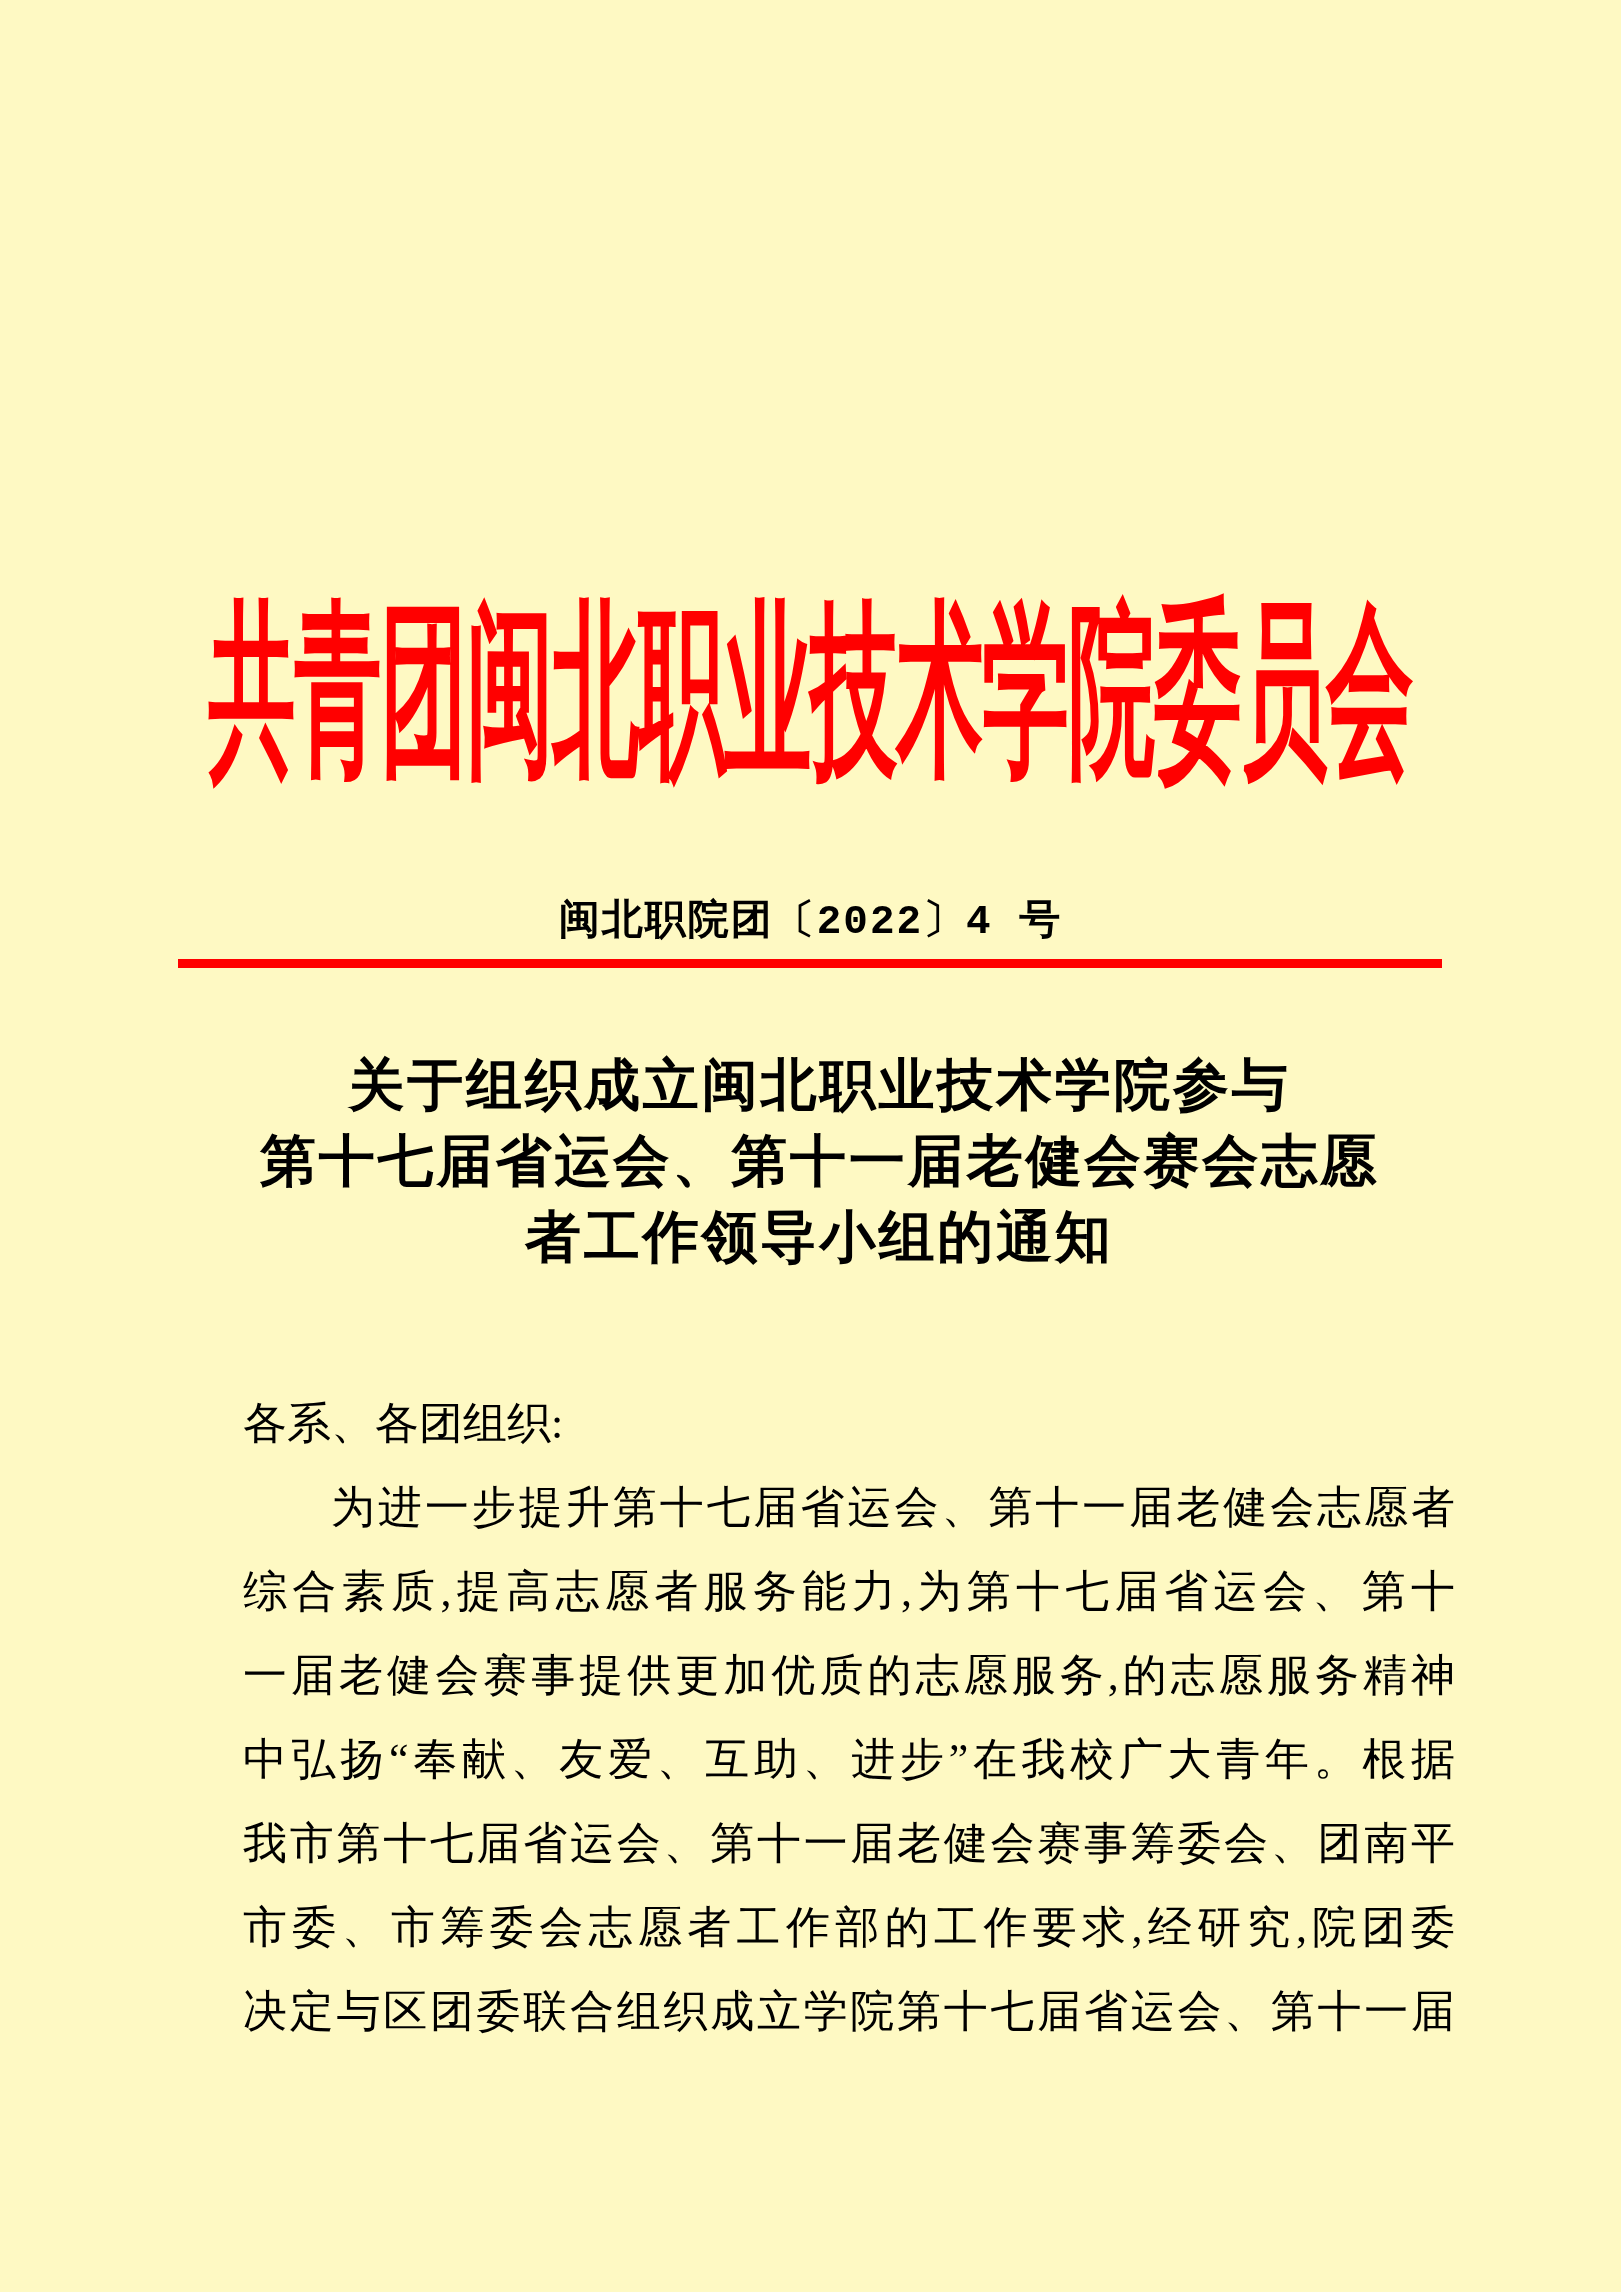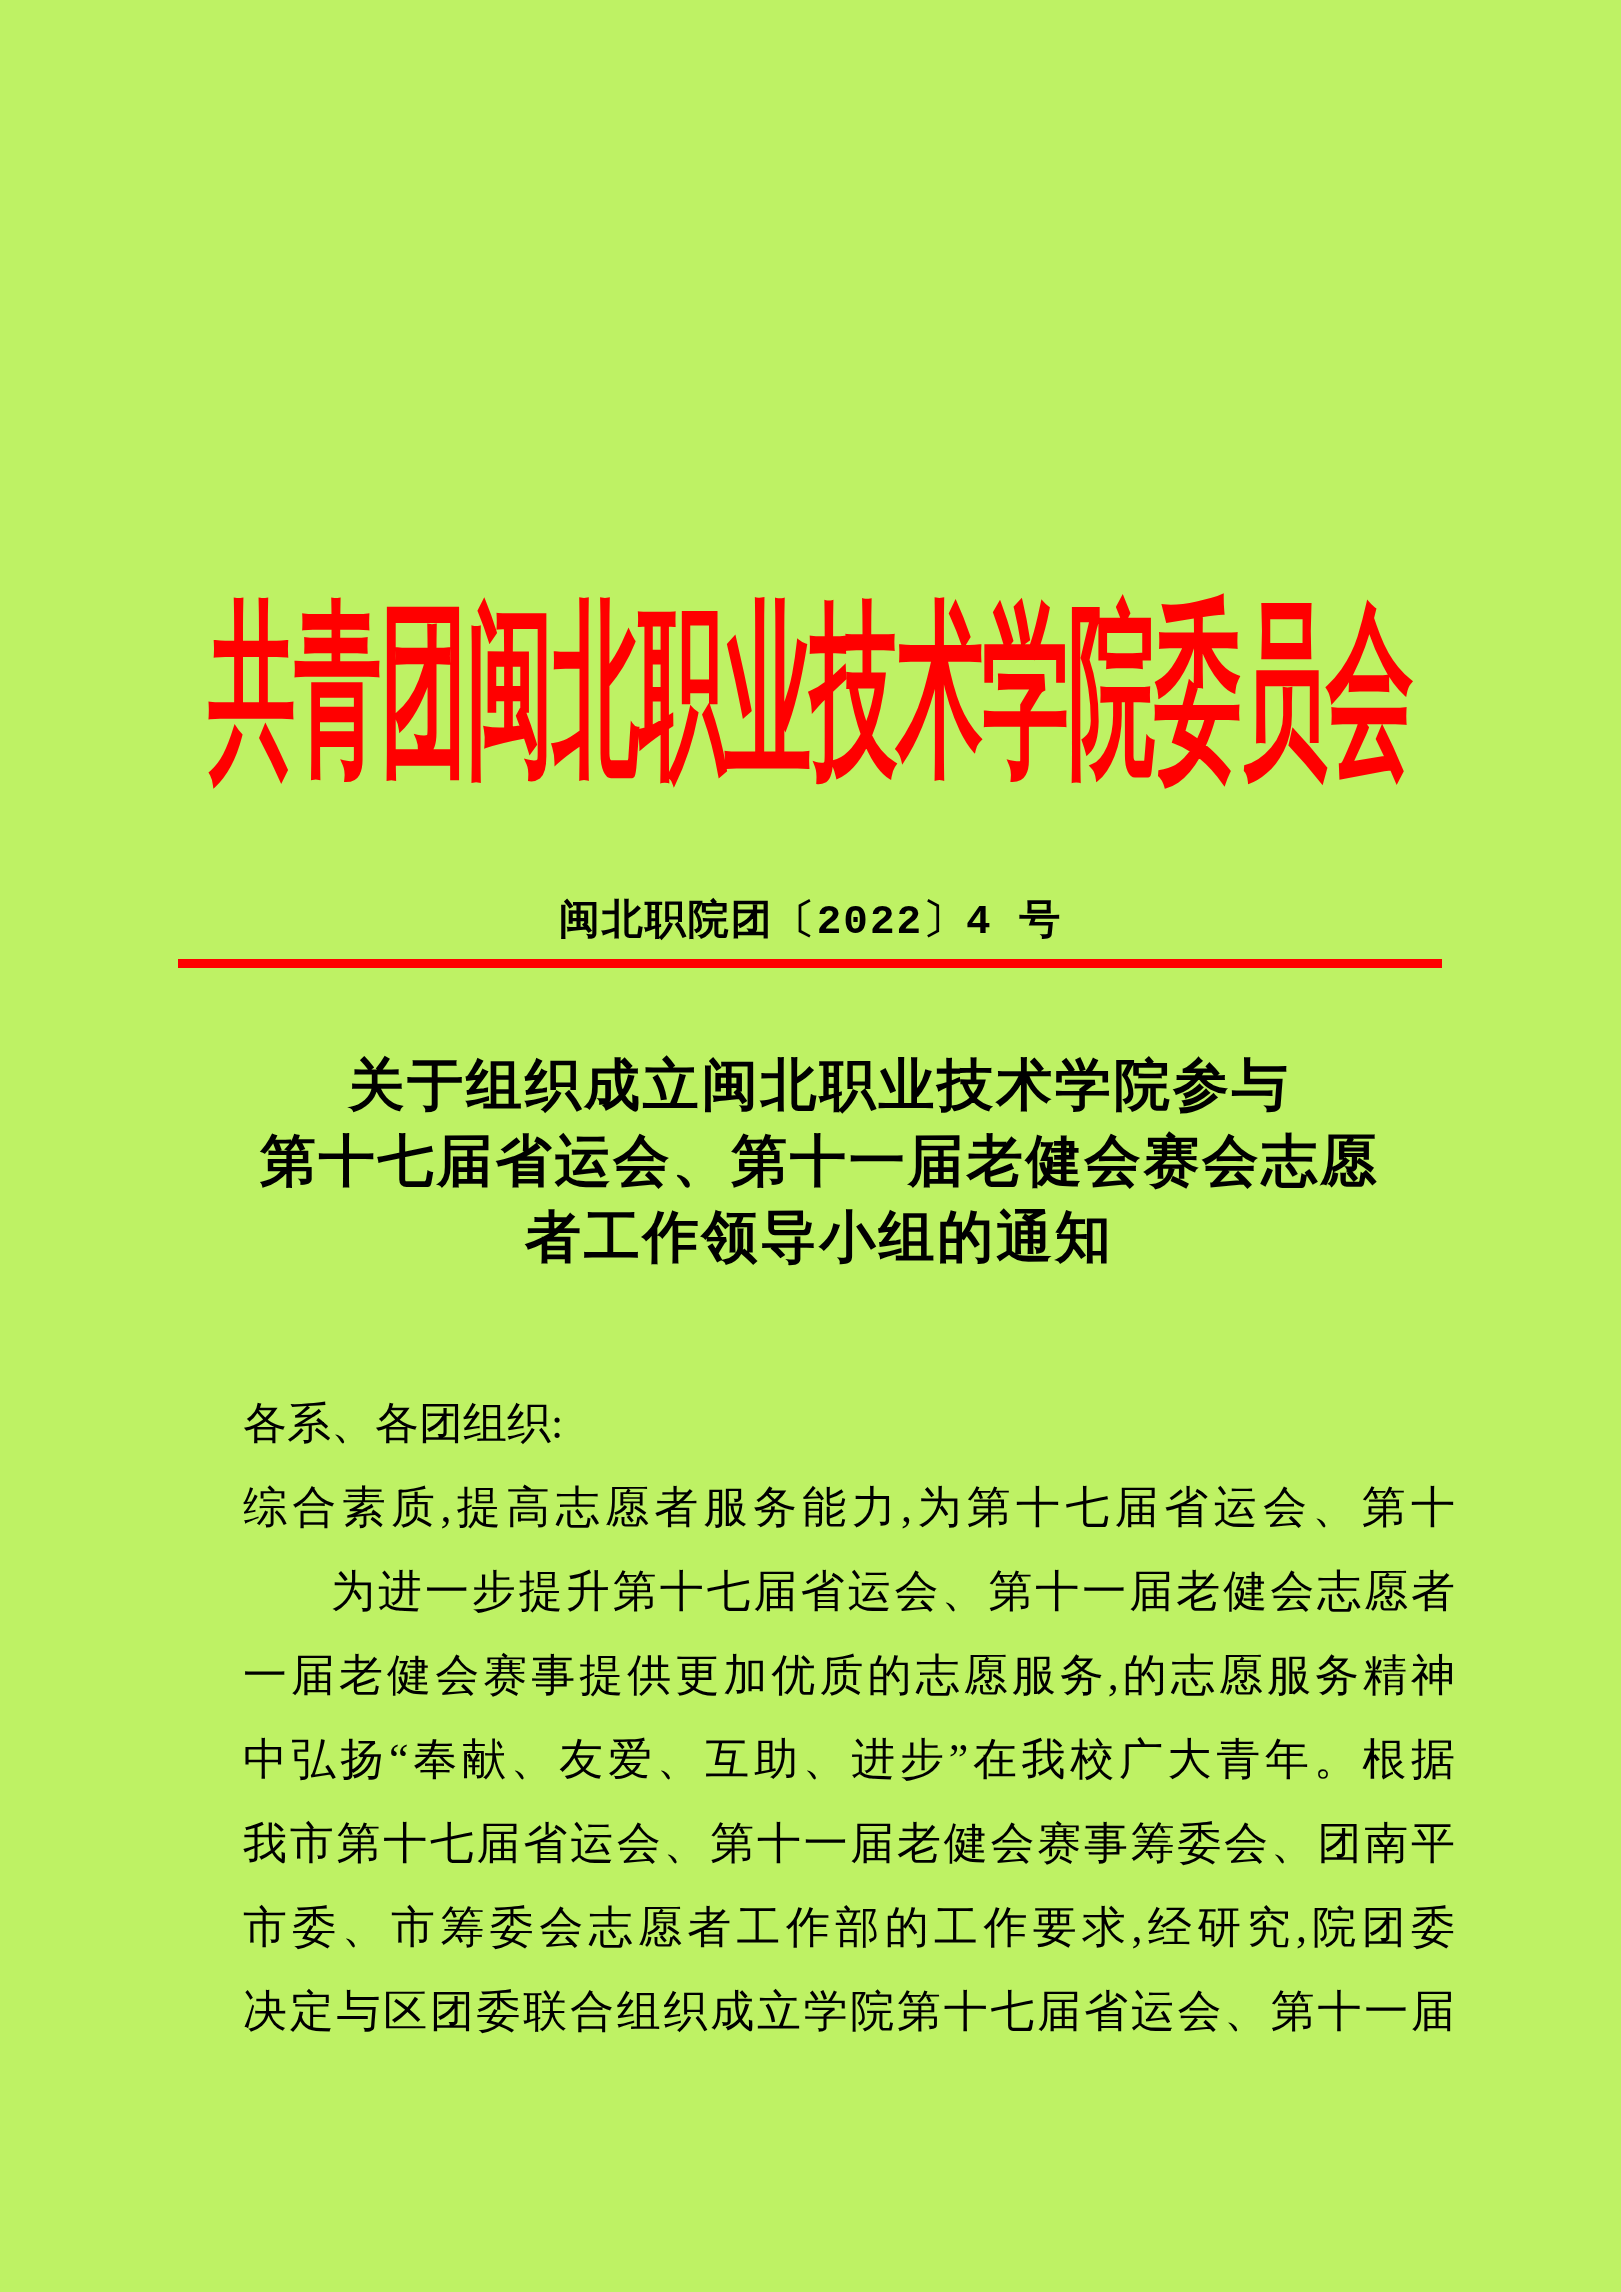--- a/index.html
+++ b/index.html
@@ -4,21 +4,21 @@
 <style>
   html, body {
     margin: 0;
     padding: 0;
     background: #ffffff;
   }
   .page {
     position: relative;
     width: 1621px;
     height: 2293px;
-    background: #bef264;
+    background: #fef9c3;
     overflow: hidden;
     font-family: "Liberation Serif", "DejaVu Serif", serif;
     color: #000000;
   }
 
   
   .org-title-wrap {
     position: absolute;
     top: 586px;
     left: 0;
@@ -115,22 +115,22 @@
   <div class="red-line"></div>
 
   <div class="notice-title">
     <div>关于组织成立闽北职业技术学院参与</div>
     <div>第十七届省运会、第十一届老健会赛会志愿</div>
     <div>者工作领导小组的通知</div>
   </div>
 
   <div class="body-block">
     <div class="body-line salutation">各系、各团组织:</div>
+    <div class="body-line indent">为进一步提升第十七届省运会、第十一届老健会志愿者</div>
     <div class="body-line">综合素质,提高志愿者服务能力,为第十七届省运会、第十</div>
-    <div class="body-line indent">为进一步提升第十七届省运会、第十一届老健会志愿者</div>
     <div class="body-line">一届老健会赛事提供更加优质的志愿服务,的志愿服务精神</div>
     <div class="body-line">中弘扬“奉献、友爱、互助、进步”在我校广大青年。根据</div>
     <div class="body-line">我市第十七届省运会、第十一届老健会赛事筹委会、团南平</div>
     <div class="body-line">市委、市筹委会志愿者工作部的工作要求,经研究,院团委</div>
     <div class="body-line">决定与区团委联合组织成立学院第十七届省运会、第十一届</div>
   </div>
 
 </div>
 
 

